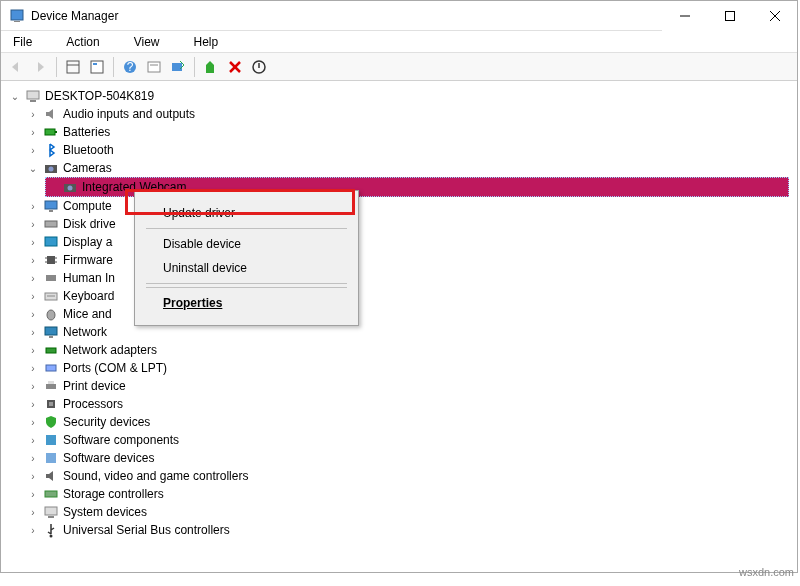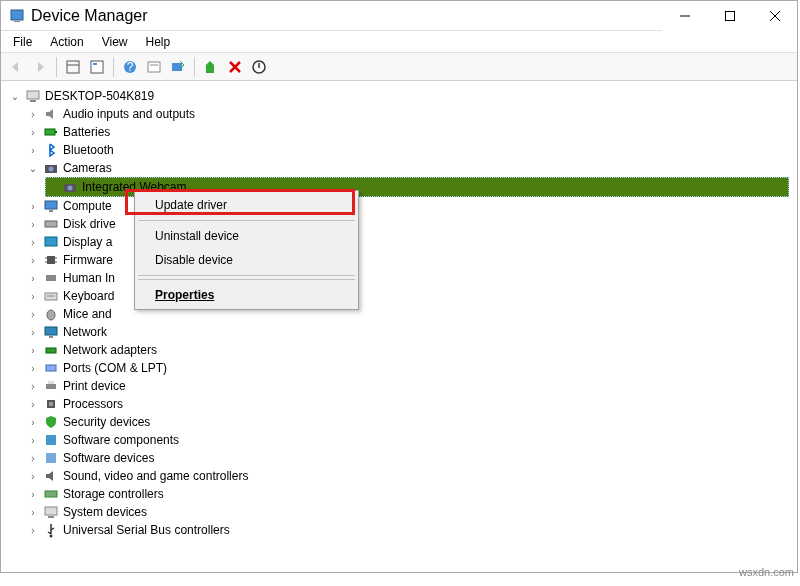--- a/index.html
+++ b/index.html
@@ -2,43 +2,43 @@
 <html><head>
 <meta charset="utf-8">
 <style>
 * { box-sizing: border-box; margin: 0; padding: 0; font-family: "Segoe UI", Tahoma, sans-serif; font-size: 12px; }
 body { background: #fff; width: 800px; height: 586px; overflow: hidden; position: relative; }
 
 .window { border: 1px solid #aaa; width: 798px; height: 573px; position: relative; background: #fff; }
 
 .titlebar { display: flex; align-items: center; justify-content: space-between; height: 30px; padding: 0 0 0 8px; border-bottom: 1px solid #e0e0e0; }
 .titlebar-left { display: flex; align-items: center; gap: 6px; }
-.titlebar-title { font-size: 16px; }
+.titlebar-title { font-size: 12px; }
 .titlebar-controls { display: flex; }
 .win-btn { width: 45px; height: 30px; display: flex; align-items: center; justify-content: center; background: #fff; cursor: pointer; }
 
-.menubar { display: flex; gap: 2px; padding: 2px 4px; height: 22px; align-items: center; border-bottom: 1px solid #e0e0e0; }
+.menubar { display: flex; gap: 18px; padding: 2px 4px; height: 22px; align-items: center; border-bottom: 1px solid #e0e0e0; }
 .menubar span { padding: 2px 8px; cursor: pointer; }
 
 .toolbar { display: flex; align-items: center; gap: 2px; padding: 2px 4px; height: 28px; border-bottom: 1px solid #d0d0d0; background: #f8f8f8; }
 .tb-btn { width: 22px; height: 22px; display: flex; align-items: center; justify-content: center; border: 1px solid transparent; cursor: pointer; }
 .tb-btn.disabled { opacity: 0.4; cursor: default; }
 .tb-sep { width: 1px; height: 20px; background: #ccc; margin: 0 3px; }
 
 .tree { padding: 6px 8px; overflow: auto; height: calc(100% - 82px); }
 .tree-node { display: flex; align-items: center; gap: 4px; padding: 1px 0; cursor: pointer; white-space: nowrap; }
 .tree-node .chev { width: 12px; height: 12px; display: flex; align-items: center; justify-content: center; font-size: 10px; color: #666; }
 .tree-node .icon { width: 16px; height: 16px; display: flex; align-items: center; justify-content: center; }
 .tree-node.l1 { margin-left: 0; }
 .tree-node.l2 { margin-left: 18px; }
 .tree-node.l3 { margin-left: 36px; }
-.tree-node.selected { background: #4d7c0f; border: 1px dotted #99d1ff; }
+.tree-node.selected { background: #be185d; border: 1px dotted #99d1ff; }
 .tree-node.selected span.label { }
 
-.context-menu { position: absolute; top: 189px; left: 133px; width: 225px; background: #f0f0f0; border: 1px solid #a0a0a0; box-shadow: 2px 2px 4px rgba(0,0,0,0.25); padding: 2px; z-index: 10; }
+.context-menu { position: absolute; top: 189px; left: 133px; width: 225px; background: #f0f0f0; border: 1px solid #a0a0a0; box-shadow: 2px 2px 4px rgba(0,0,0,0.25); padding: 10px; z-index: 10; }
 .context-item { padding: 5px 18px; cursor: pointer; }
 .context-sep { height: 1px; background: #c0c0c0; margin: 3px 1px; }
 .context-item.bold { font-weight: bold; text-decoration: underline; }
 
 .highlight-box { position: absolute; top: 188px; left: 124px; width: 230px; height: 26px; border: 3px solid #e21d1d; z-index: 20; pointer-events: none; }
 
 .watermark { position: absolute; bottom: 8px; right: 6px; font-size: 11px; color: #888; }
 
 svg { display: block; }
 </style>
@@ -388,22 +388,22 @@
             <circle cx="8" cy="14" r="1.5" fill="#333"></circle>
           </svg>
         </span>
         <span class="label">Universal Serial Bus controllers</span>
       </div>
   </div>
 
   <div class="context-menu">
     <div class="context-item">Update driver</div>
     <div class="context-sep"></div>
+    <div class="context-item">Disable device</div>
     <div class="context-item">Uninstall device</div>
-    <div class="context-item">Disable device</div>
     <div class="context-sep"></div>
     <div class="context-sep"></div>
     <div class="context-item bold">Properties</div>
   </div>
 
   <div class="highlight-box"></div>
 
 </div>
 
 <div class="watermark">wsxdn.com</div>

